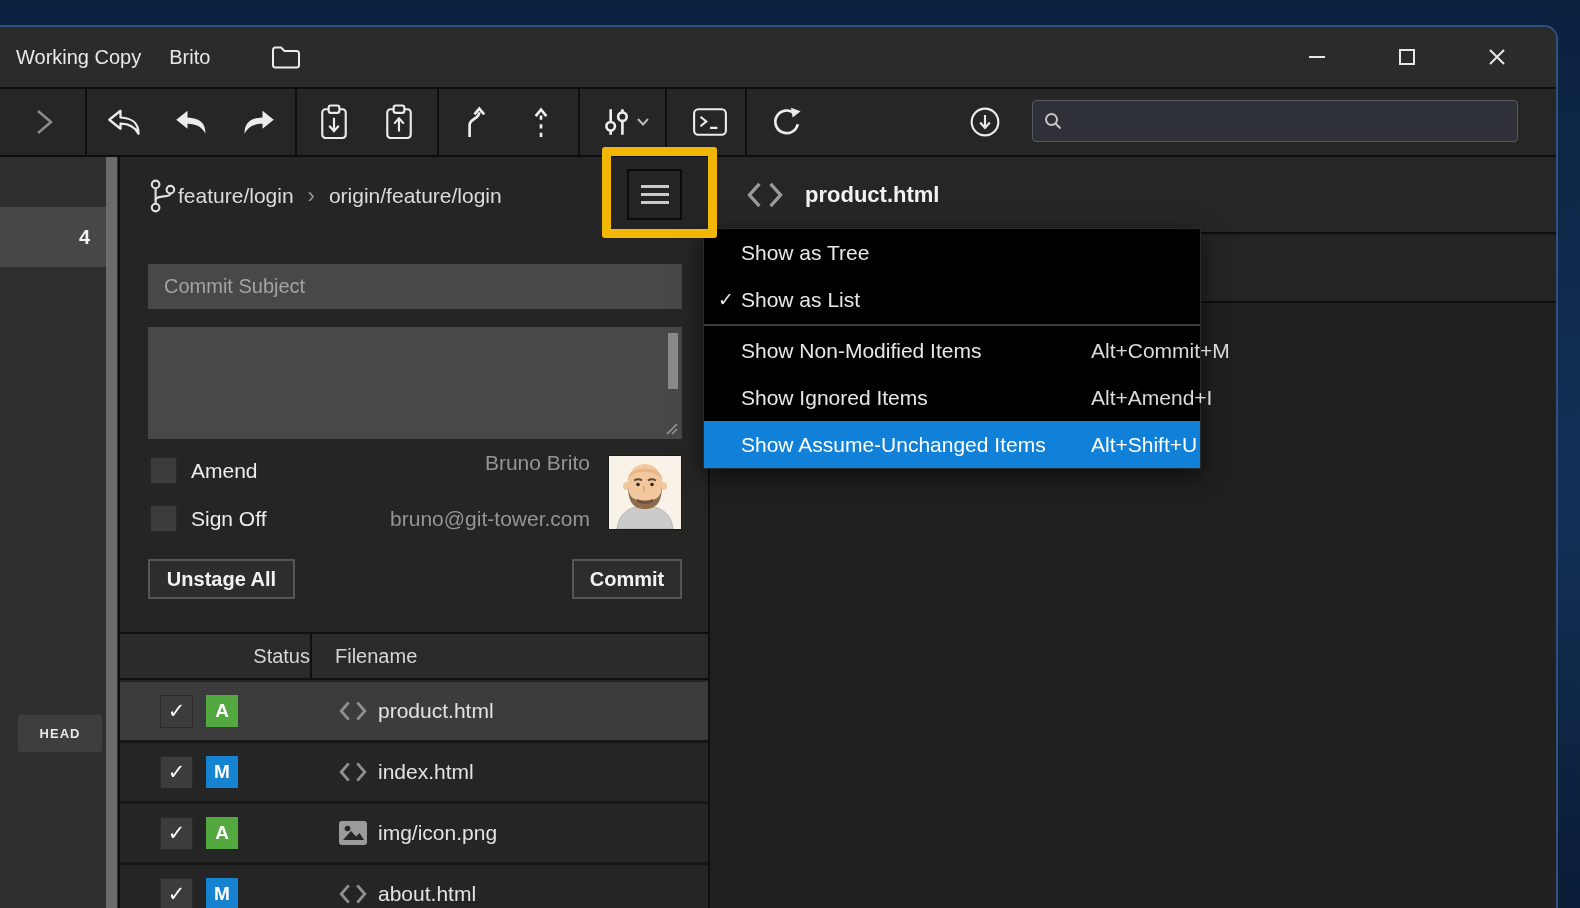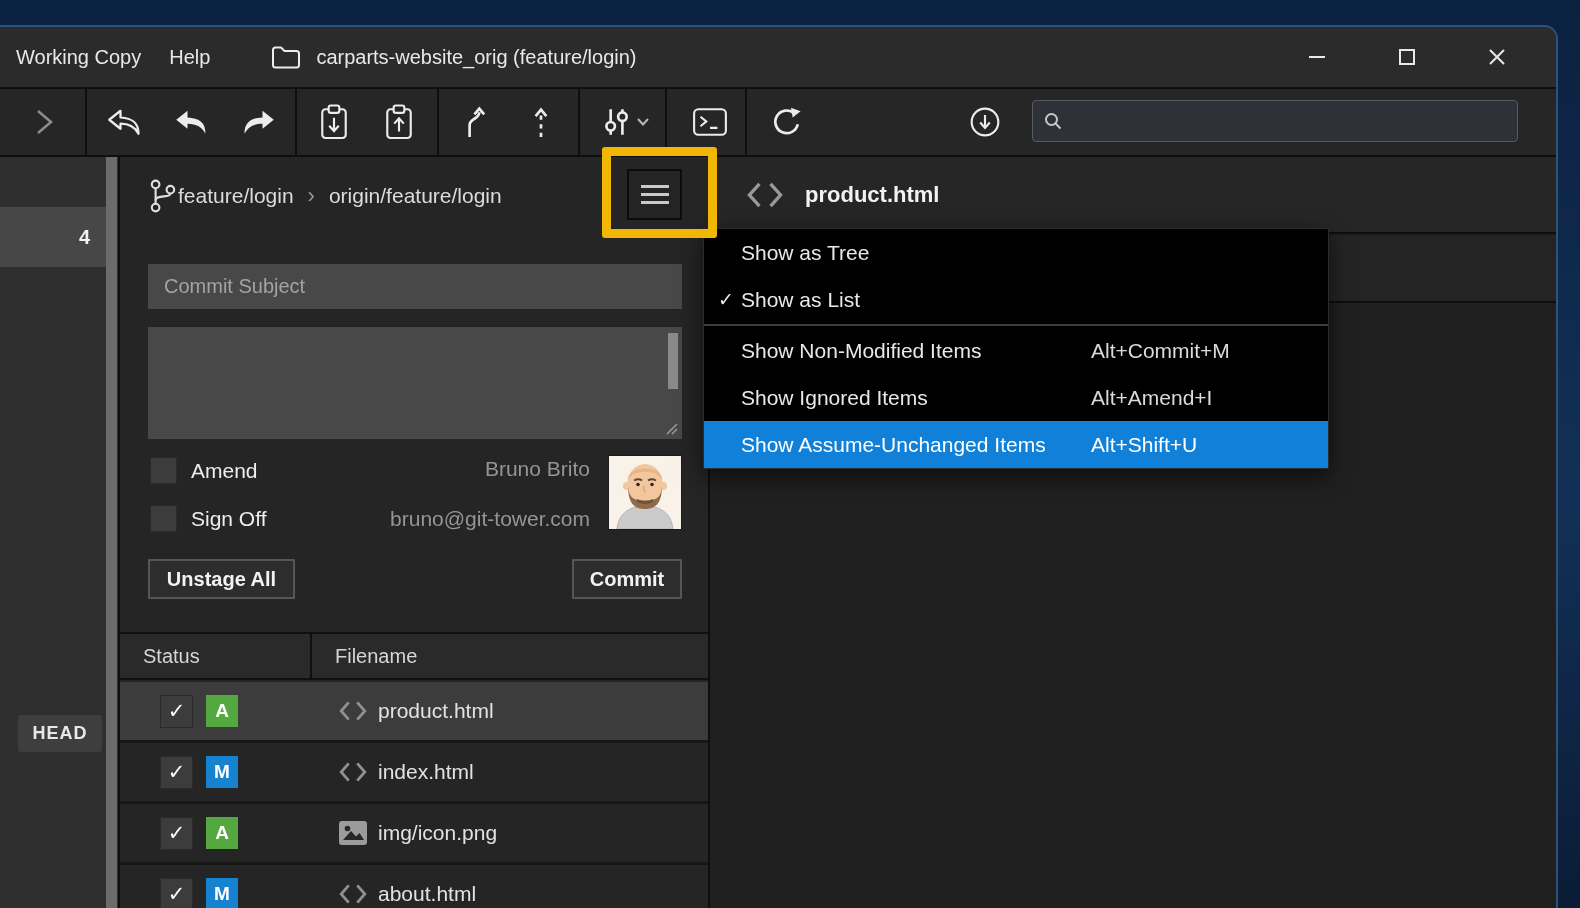--- a/index.html
+++ b/index.html
@@ -42,21 +42,21 @@
 
   
   .main{ position:absolute; left:0; top:130px; width:100%; height:753px; }
 
   
   .sidebar{ position:absolute; left:0; top:0; width:120px; height:100%; background:#2f2f2f; border-right:2px solid #0e0e0e; }
   .sb-commit-row{ position:absolute; left:0; top:50px; width:106px; height:60px; background:#474747; display:flex; align-items:center; justify-content:flex-end; padding-right:16px; }
   .sb-commit-row .num{ font-size:20px; font-weight:bold; color:#f2f2f2; }
   .sb-scroll{ position:absolute; left:106px; top:0; width:11px; height:100%; background:#6b6b6b; }
   .head-badge{ position:absolute; left:18px; top:558px; width:84px; height:37px; background:#3e3e3e; border-radius:3px;
-    display:flex; align-items:center; justify-content:center; font-weight:bold; font-size:18px; letter-spacing:1px; color:#e8e8e8; }
+    display:flex; align-items:center; justify-content:center; font-weight:bold; font-size:13px; letter-spacing:1px; color:#e8e8e8; }
 
   
   .center{ position:absolute; left:120px; top:0; width:590px; height:100%; background:#252525; border-right:2px solid #0e0e0e; }
   .branch-bar{ position:absolute; left:0; top:0; width:100%; height:77px; display:flex; align-items:center; }
   .branch-icon-wrap{ margin-left:28px; }
   .branch-name{ font-size:21px; color:#dcdcdc; }
   .branch-sep{ font-size:22px; color:#9a9a9a; margin:0 14px; }
   .hamburger-button{ position:absolute; left:507px; top:12px; width:55px; height:51px; background:#242424; border:2px solid #0c0c0c; display:flex; flex-direction:column; align-items:center; justify-content:center; gap:5px; }
   .hamburger-button .bar{ width:28px; height:3px; background:#c9c9c9; }
 
@@ -65,30 +65,30 @@
   .message-box{ position:absolute; left:28px; top:170px; width:534px; height:112px; background:#484848; }
   .msg-scroll-thumb{ position:absolute; right:4px; top:6px; width:10px; height:56px; background:#8a8a8a; }
   .resize-handle{ position:absolute; right:3px; bottom:3px; width:16px; height:16px; }
 
   .check-row{ position:absolute; left:30px; display:flex; align-items:center; gap:14px; }
   .checkbox{ width:27px; height:27px; background:#3c3c3c; border:1px solid #2a2a2a; display:flex; align-items:center; justify-content:center; color:#ffffff; font-weight:bold; font-size:18px; }
   .checkbox .check{ display:none; }
   .checkbox.checked .check{ display:block; }
   .check-label{ font-size:21px; color:#ededed; }
 
-  .author-name{ position:absolute; left:230px; top:300px; width:240px; text-align:right; font-size:21px; color:#959595; }
+  .author-name{ position:absolute; left:230px; top:294px; width:240px; text-align:right; font-size:21px; color:#959595; }
   .author-email{ position:absolute; left:200px; top:350px; width:270px; text-align:right; font-size:21px; color:#959595; }
   .avatar{ position:absolute; left:488px; top:298px; width:74px; height:75px; border:1px solid #1a1a1a; }
 
   .btn{ position:absolute; top:402px; height:40px; background:#2d2d2d; border:2px solid #565656; color:#f2f2f2; font-size:20px; font-weight:bold; display:flex; align-items:center; justify-content:center; border-radius:1px; font-family:inherit; }
   .btn-unstage{ left:28px; width:147px; }
   .btn-commit{ left:452px; width:110px; }
 
   
-  .file-table-header{ position:absolute; left:0; top:475px; width:100%; height:48px; background:#2a2a2a; border-top:2px solid #101010; border-bottom:2px solid #101010; display:flex; align-items:center; }
+  .file-table-header{ position:absolute; left:0; top:475px; width:100%; height:48px; background:#2a2a2a; border-top:2px solid #101010; border-bottom:2px solid #101010; display:flex; align-items:center;text-align:right; }
   .th-status{ padding-left:23px; font-size:20px; color:#d6d6d6; width:190px; }
   .th-divider{ position:absolute; left:190px; top:0; width:2px; height:100%; background:#101010; }
   .th-filename{ padding-left:25px; font-size:20px; color:#d6d6d6; }
   .file-rows{ position:absolute; left:0; top:525px; width:100%; bottom:0; overflow:hidden; }
   .file-row{ position:relative; width:100%; height:61px; background:#252525; border-bottom:3px solid #171717; display:flex; align-items:center; }
   .file-row.selected{ background:#3c3c3c; }
   .row-check{ position:absolute; left:40px; width:33px; height:33px; font-size:21px; }
   .row-badge{ position:absolute; left:86px; width:32px; height:32px; display:flex; align-items:center; justify-content:center; color:#ffffff; font-weight:bold; font-size:19px; }
   .row-icon{ position:absolute; left:218px; }
   .row-name{ position:absolute; left:258px; font-size:21px; color:#e2e2e2; }
@@ -98,21 +98,21 @@
   .rp-header{ position:absolute; left:0; top:0; width:100%; height:77px; background:#262626; border-bottom:2px solid #0e0e0e; display:flex; align-items:center; }
   .rp-file-icon{ margin-left:35px; }
   .rp-file-name{ font-size:22px; font-weight:bold; color:#f2f2f2; margin-left:20px; }
   .segmented{ position:absolute; left:552px; top:17px; width:256px; height:43px; display:flex; border:2px solid #121212; }
   .seg{ flex:1; display:flex; align-items:center; justify-content:center; font-size:20px; font-weight:bold; }
   .seg-staged{ color:#ffffff; }
   .seg-unstaged{ background:#373737; color:#9b9b9b; }
   .rp-strip{ position:absolute; left:0; top:79px; width:100%; height:67px; background:#242424; border-bottom:2px solid #0e0e0e; }
 
   
-  .context-menu{ position:absolute; left:703px; top:228px; width:626px; background:#000000; border:1px solid #2c2c2c; box-shadow:0 8px 22px rgba(0,0,0,0.6); z-index:40; }
+  .context-menu{ position:absolute; left:703px; top:228px; width:498px; background:#000000; border:1px solid #2c2c2c; box-shadow:0 8px 22px rgba(0,0,0,0.6); z-index:40; }
   .menu-item{ position:relative; height:47px; display:flex; align-items:center; }
   .menu-check{ position:absolute; left:10px; width:24px; text-align:center; font-size:19px; font-weight:bold; color:#e8e8e8; visibility:hidden; }
   .menu-item.checked .menu-check{ visibility:visible; }
   .menu-label-text{ margin-left:37px; font-size:21px; color:#e8e8e8; }
   .menu-shortcut{ position:absolute; left:387px; font-size:21px; color:#dadada; }
   .menu-item.highlighted{ background:#1080D8; }
   .menu-item.highlighted .menu-label-text, .menu-item.highlighted .menu-shortcut{ color:#ffffff; }
   .menu-divider{ height:2px; background:#3c3c3c; margin:1px 0; }
 
   
@@ -121,29 +121,28 @@
   .icon-stroke{ stroke:#ececec; fill:none; stroke-width:2; }
 </style>
 </head>
 <body>
 
 <div id="screen">
   <div class="window">
 
     <div class="titlebar">
       <div class="menu-label">Working Copy</div>
-      <div class="menu-label">Help</div>
+      <div class="menu-label">Brito</div>
       <div class="repo-chip">
         <span>
           <svg width="32" height="26" viewBox="0 0 32 26">
             <path class="icon-stroke" d="M3 21 L3 6 C3 4.5 4 3.5 5.5 3.5 L11 3.5 L14.5 7 L26.5 7 C28 7 29 8 29 9.5 L29 21 C29 22.5 28 23.5 26.5 23.5 L5.5 23.5 C4 23.5 3 22.5 3 21 Z"></path>
             <path class="icon-stroke" d="M3 10 L29 10" style="display:none"></path>
           </svg>
         </span>
-        <span class="repo-title">carparts-website_orig (feature/login)</span>
       </div>
       <div class="window-controls">
         <div class="wc-btn">
           <svg width="22" height="22" viewBox="0 0 22 22">
               <line x1="3" y1="11" x2="19" y2="11" stroke="#e8e8e8" stroke-width="2"></line>
             </svg>
         </div>
         <div class="wc-btn">
           <svg width="22" height="22" viewBox="0 0 22 22">
               <rect x="4" y="4" width="14" height="14" fill="none" stroke="#e8e8e8" stroke-width="2"></rect>

